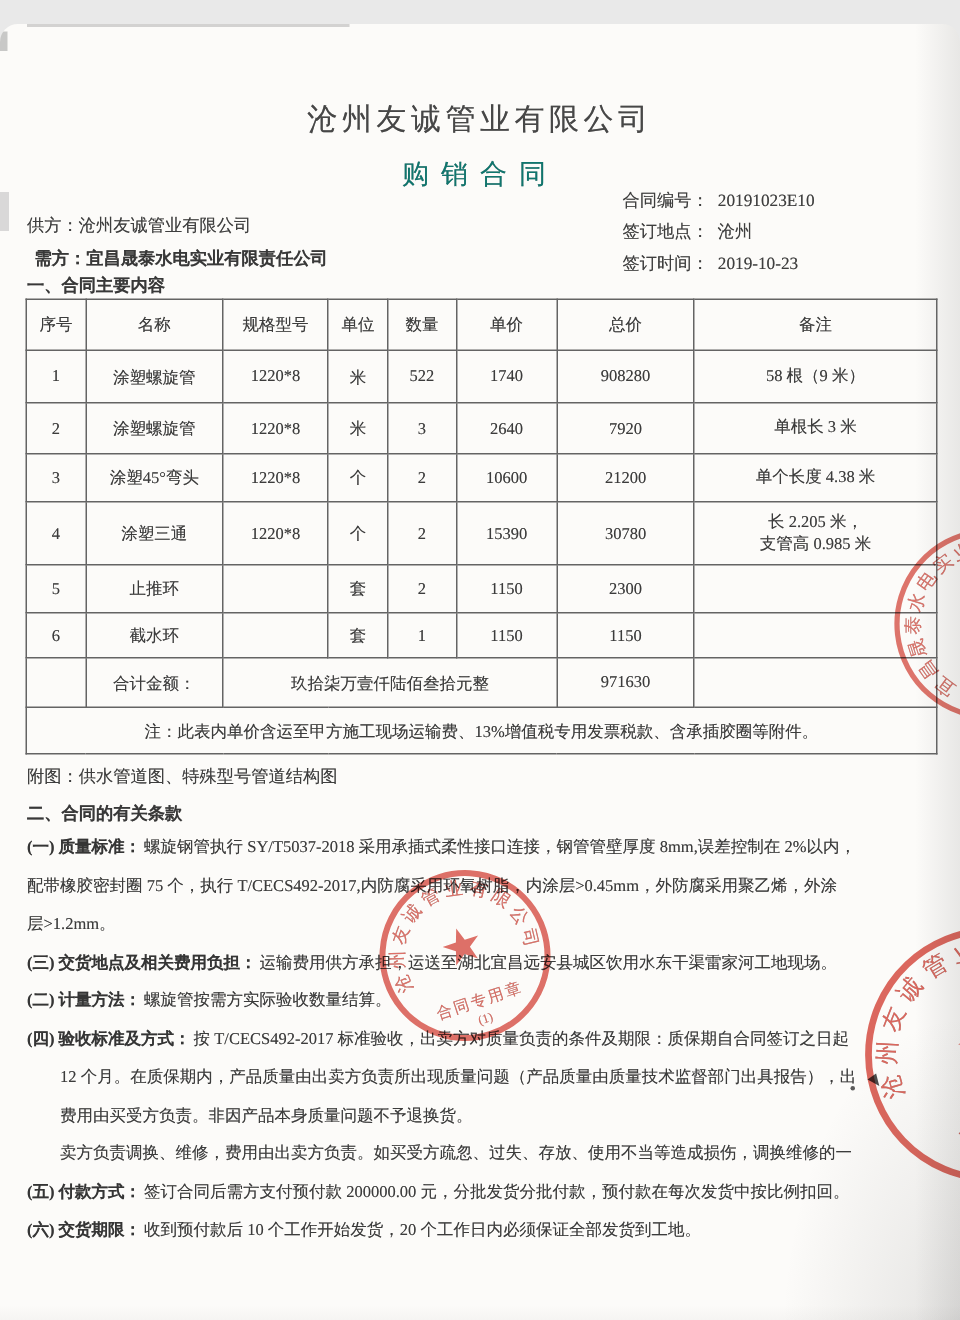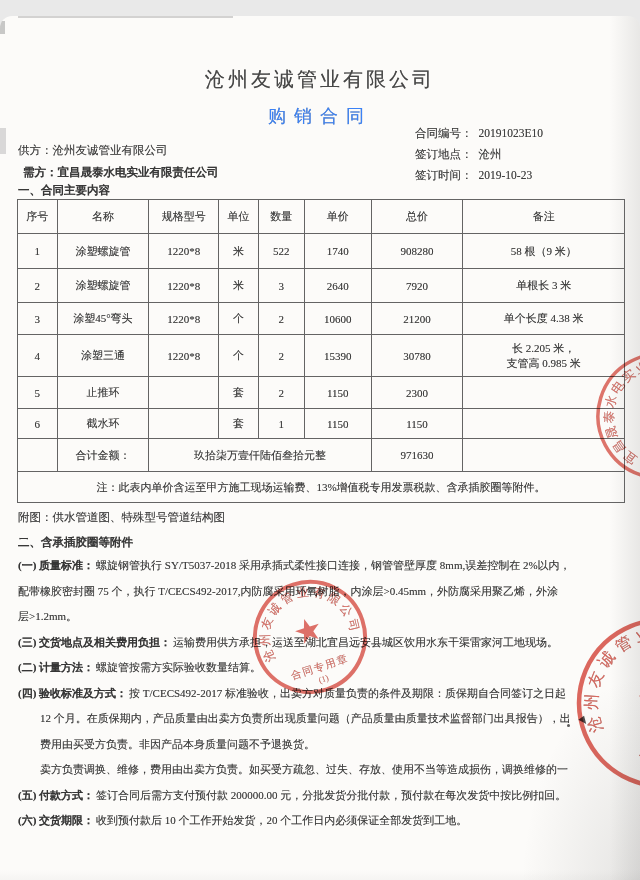--- a/index.html
+++ b/index.html
@@ -25,21 +25,21 @@
                  background:radial-gradient(ellipse at 100% 100%, rgba(100,100,100,.16), rgba(100,100,100,0) 70%); }
   .speck-a { position:absolute; left:580px; top:701px; width:0; height:0;
              border-left:4px solid transparent; border-right:3px solid transparent; border-top:8px solid #2c2c2c;
              transform:rotate(-35deg); opacity:.85; }
   .speck-b { position:absolute; left:567px; top:708px; width:3px; height:3px; background:#333; border-radius:50%; opacity:.8; }
 
   
   .company-title { position:absolute; left:0; top:50px; width:100%; text-align:center;
                    font-size:20px; letter-spacing:3px; color:#474747; font-weight:500; }
   .doc-title     { position:absolute; left:0; top:88px; width:100%; text-align:center;
-                   font-size:18px; letter-spacing:8px; color:#3b82f6; font-weight:500; }
+                   font-size:18px; letter-spacing:8px; color:#0f766e; font-weight:500; }
 
   .line { position:absolute; font-size:11.5px; white-space:nowrap; }
   .supplier-line { left:18px; top:127px; }
   .buyer-line    { left:23px; top:149px; font-weight:600; color:#383838; }
   .meta-1 { left:415px; top:110px; }
   .meta-2 { left:415px; top:131px; }
   .meta-3 { left:415px; top:152px; }
   .meta-val { margin-left:6px; }
 
   .sec-heading { position:absolute; left:18px; font-size:11.5px; font-weight:700; color:#383838; white-space:nowrap; }
@@ -200,21 +200,21 @@
       <td></td>
     </tr>
     <tr class="tr-note">
       <td class="note-cell" colspan="8">注：此表内单价含运至甲方施工现场运输费、13%增值税专用发票税款、含承插胶圈等附件。</td>
     </tr>
   </tbody>
     </table>
 
   <div class="attachment-line">附图：供水管道图、特殊型号管道结构图</div>
 
-  <div class="sec-heading sec2-heading">二、含承插胶圈等附件</div>
+  <div class="sec-heading sec2-heading">二、合同的有关条款</div>
 
   <div class="terms">
     <div class="tline">
       <span class="head">(一) 质量标准：</span><span>螺旋钢管执行 SY/T5037-2018 采用承插式柔性接口连接，钢管管壁厚度 8mm,误差控制在 2%以内，</span>
     </div>
     <div class="tline">配带橡胶密封圈 75 个，执行 T/CECS492-2017,内防腐采用环氧树脂，内涂层&gt;0.45mm，外防腐采用聚乙烯，外涂</div>
     <div class="tline">层&gt;1.2mm。</div>
     <div class="tline">
       <span class="head">(三) 交货地点及相关费用负担：</span><span>运输费用供方承担，运送至湖北宜昌远安县城区饮用水东干渠雷家河工地现场。</span>
     </div>

